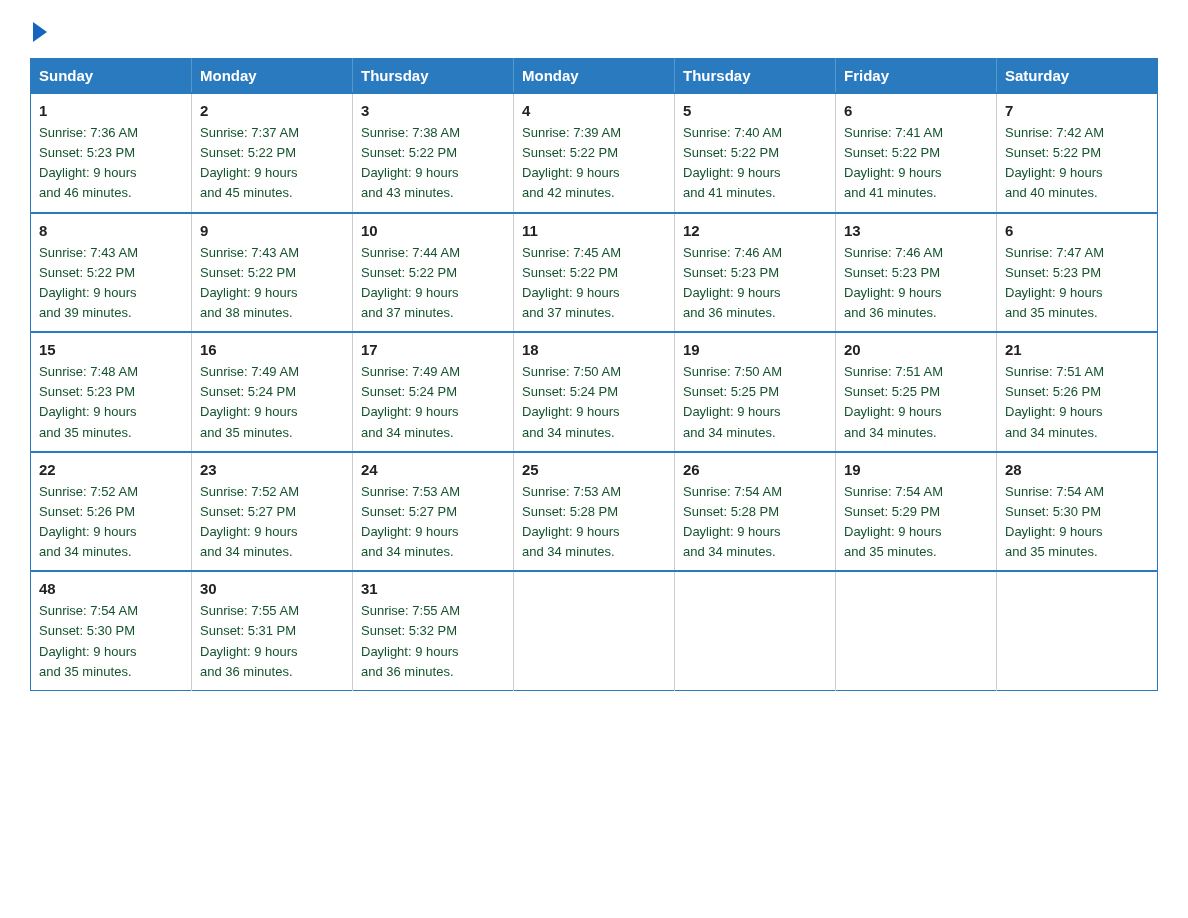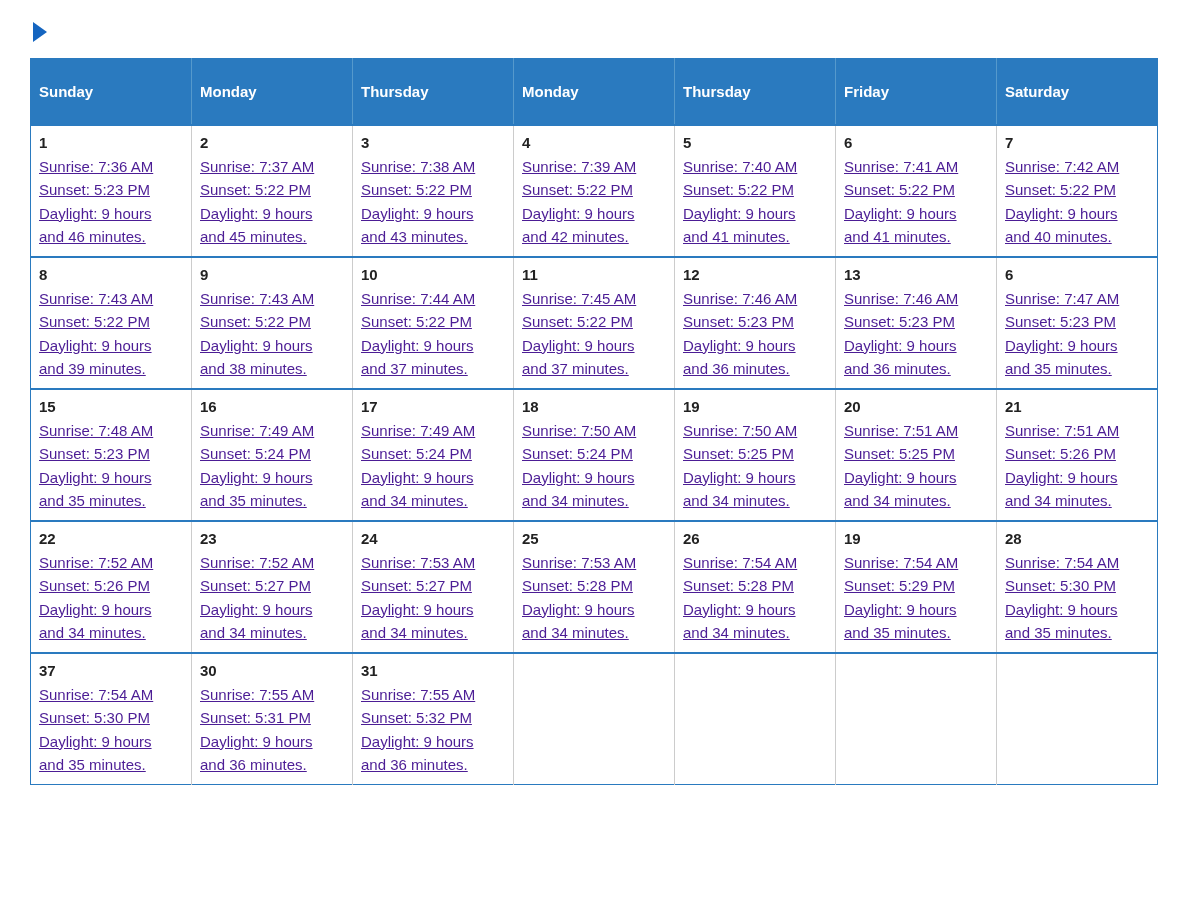--- a/index.html
+++ b/index.html
@@ -67,21 +67,21 @@
       border-collapse: collapse;
       border: 1px solid #2a7abf;
     }
     thead tr {
       background-color: #2a7abf;
     }
     thead th {
       color: #fff;
       font-size: 15px;
       font-weight: bold;
-      padding: 24px 8px;
+      padding: 8px 8px;
       text-align: left;
       border-right: 1px solid #5599cc;
     }
     thead th:last-child {
       border-right: none;
     }
     tbody tr {
       border-top: 2px solid #2a7abf;
     }
     tbody td {
@@ -96,24 +96,23 @@
     tbody td:last-child {
       border-right: none;
     }
     .day-num {
       font-size: 15px;
       font-weight: bold;
       margin-bottom: 4px;
       display: block;
     }
     .day-info {
-      font-size: 15px;
+      font-size: 13px;
       line-height: 1.55;
-      color: #4c1d95;
-      text-decoration: underline;
+      color: #14532d;
     }
   </style>
 </head>
 <body>
 
 <div class="header">
   <div class="logo">
     <div class="logo-top">
       <span class="logo-general"></span>
       <div class="logo-arrow"></div>
@@ -394,21 +393,21 @@
         <div class="day-info">
           Sunrise: 7:54 AM<br>
           Sunset: 5:30 PM<br>
           Daylight: 9 hours<br>
           and 35 minutes.
         </div>
       </td>
       </tr>
       <tr>
         <td>
-        <span class="day-num">37</span>
+        <span class="day-num">48</span>
         <div class="day-info">
           Sunrise: 7:54 AM<br>
           Sunset: 5:30 PM<br>
           Daylight: 9 hours<br>
           and 35 minutes.
         </div>
       </td>
         <td>
         <span class="day-num">30</span>
         <div class="day-info">

